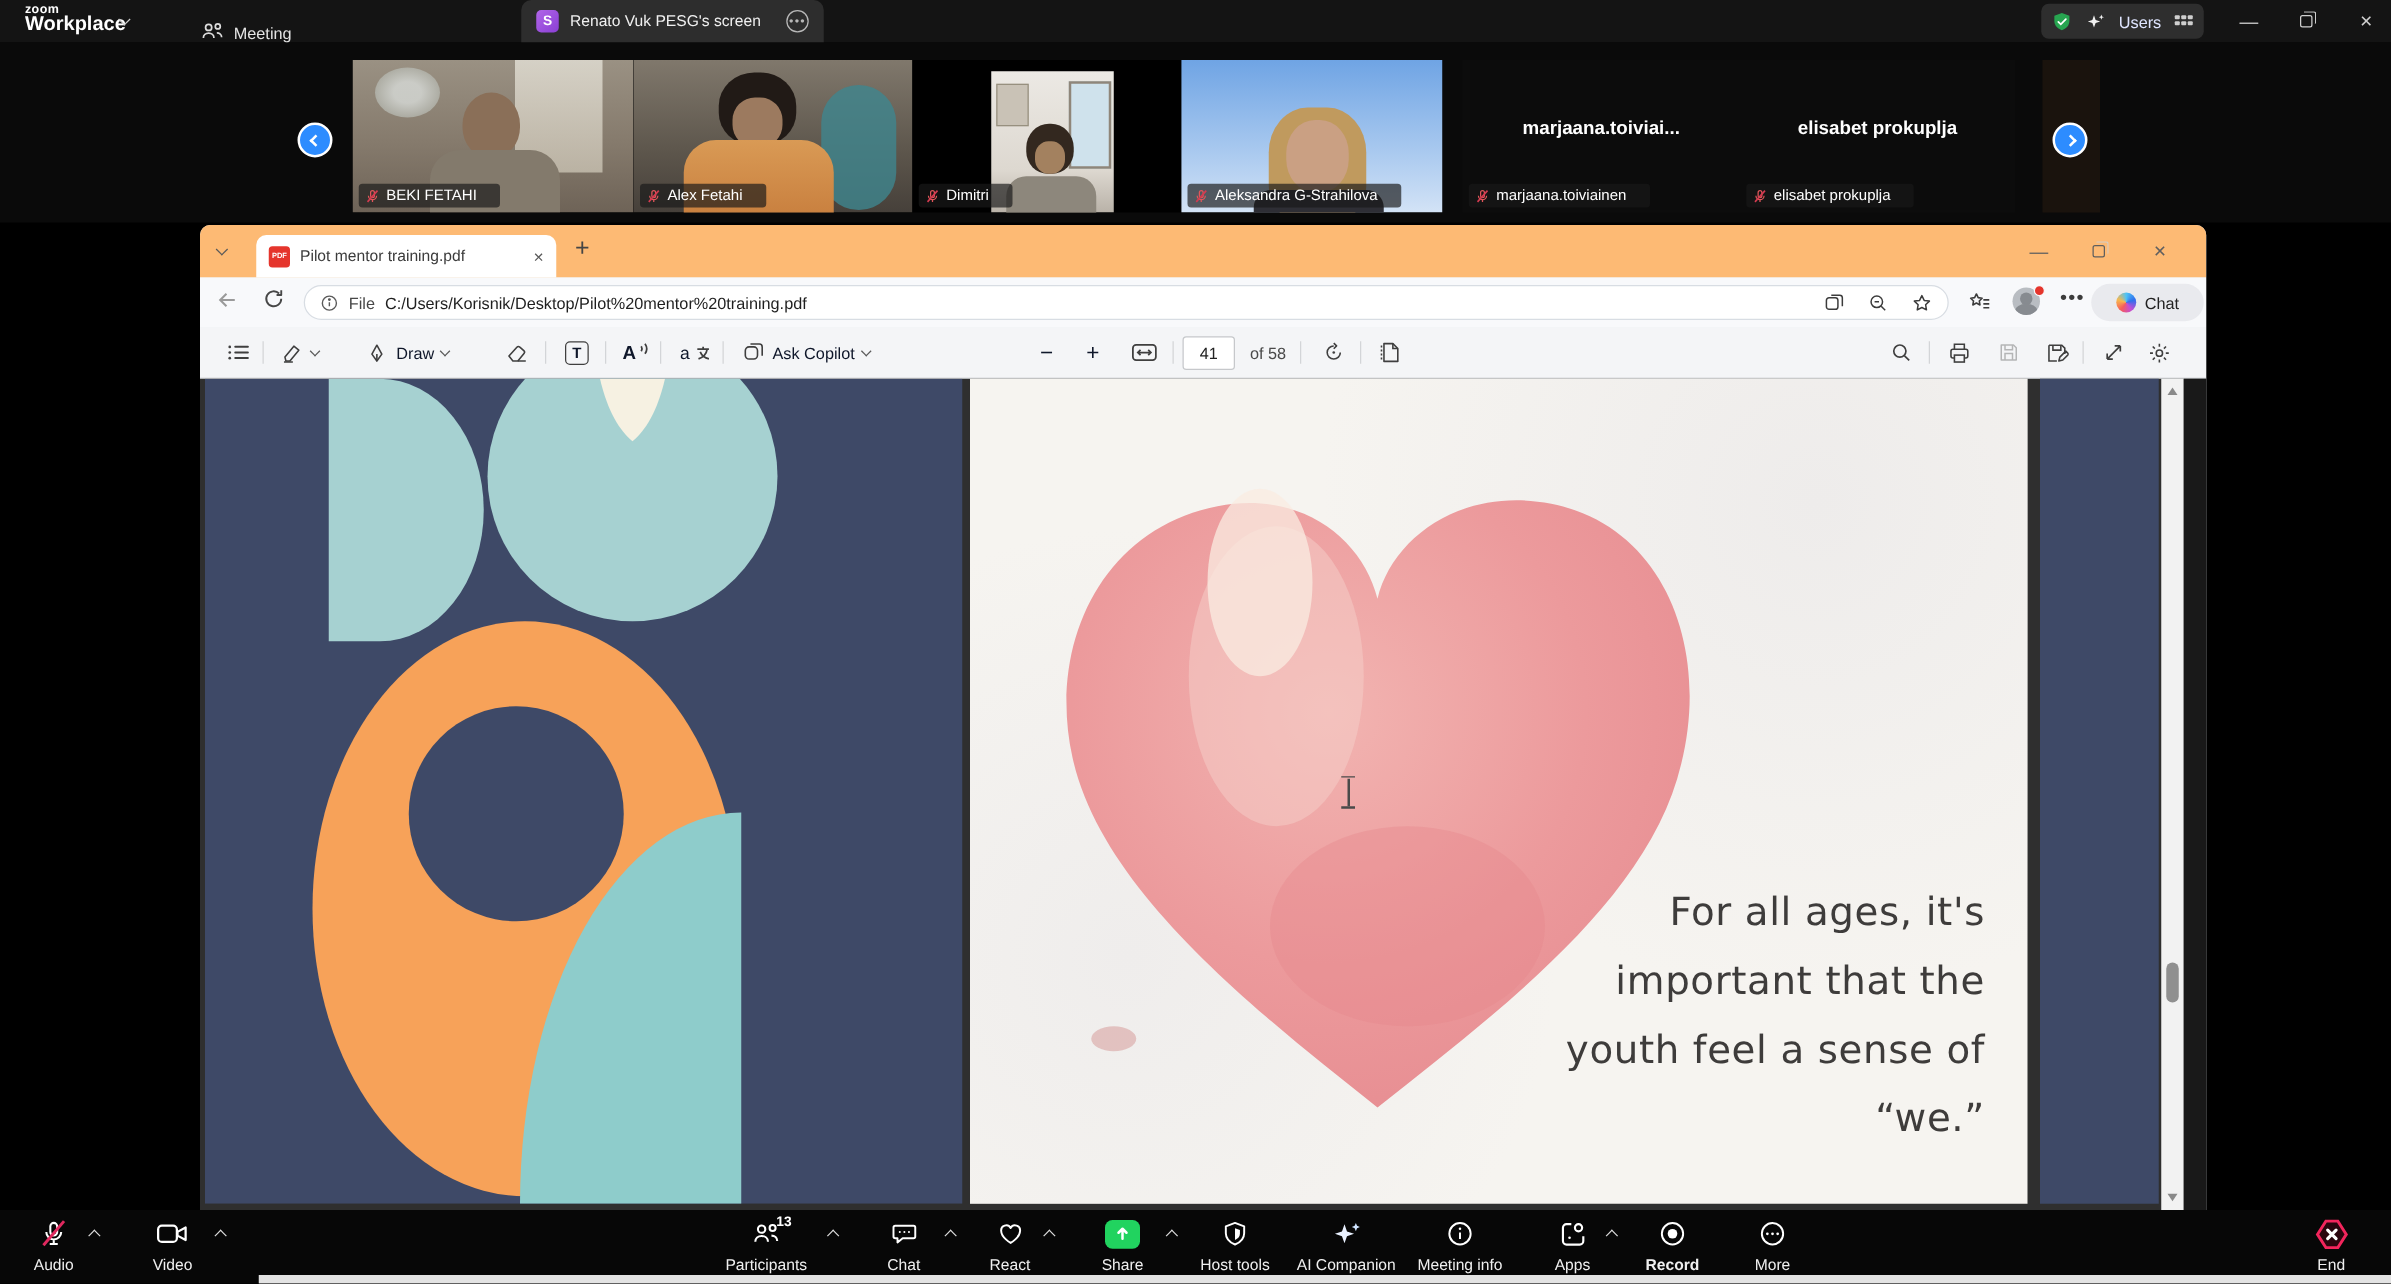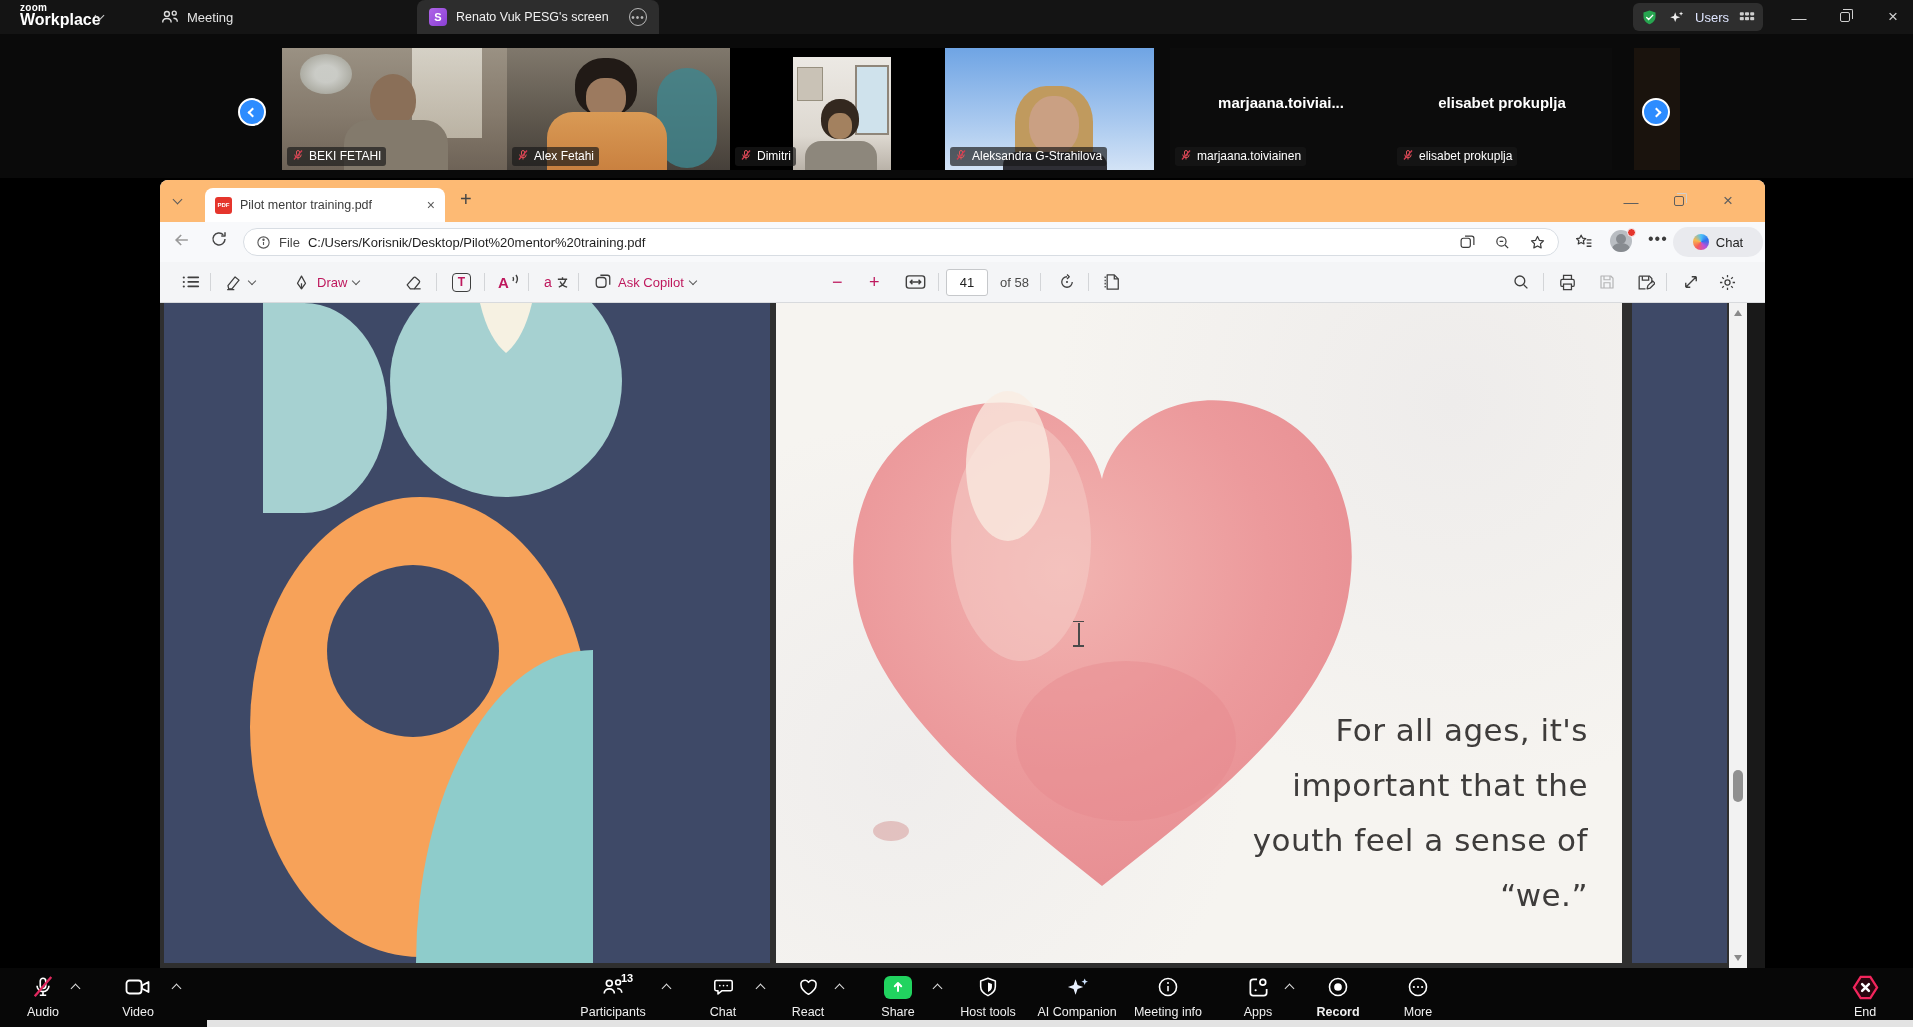--- a/index.html
+++ b/index.html
@@ -28,38 +28,38 @@
   .restore-box:before{content:"";position:absolute;left:2px;top:-4px;width:9px;height:9px;border:1.3px solid #cfcfcf;border-left:none;border-bottom:none;border-radius:0 2px 0 0;}
   
   .vstrip{left:0;top:34px;width:1913px;height:144px;background:#0a0a0a;}
   .navbtn{width:28px;height:28px;border-radius:50%;background:#2d8cff;border:2.5px solid #fff;
           display:flex;align-items:center;justify-content:center;cursor:pointer;}
   .navbtn .chev{border-color:#fff;width:7px;height:7px;border-width:2.2px;}
   .chev.left{transform:rotate(45deg);}
   .chev.right{transform:rotate(-135deg);}
   .tile{top:14px;height:122px;background:#000;overflow:hidden;}
   .vname{position:absolute;left:5px;bottom:4px;background:rgba(25,25,25,.68);border-radius:3px;
-         color:#fff;font-size:12px;padding:2px 5px 3px 5px;display:flex;align-items:flex-start;gap:5px;white-space:nowrap;margin-top:18px;}
+         color:#fff;font-size:12px;padding:2px 19px 3px 5px;display:flex;align-items:flex-end;gap:5px;white-space:nowrap;margin-top:18px;}
   .cname{position:absolute;left:0;top:46px;width:100%;text-align:center;color:#fff;font-weight:bold;font-size:15px;}
   
   .browser{left:160px;top:180px;width:1605px;height:788px;background:#eceef1;border-radius:8px 8px 0 0;overflow:hidden;}
   .tabstrip{left:0;top:0;width:100%;height:42px;background:#fdba74;}
   .btab{left:45px;top:8px;width:240px;height:34px;background:#fff;border-radius:8px 8px 0 0;
         display:flex;align-items:center;gap:8px;padding:0 10px;font-size:12.5px;color:#3b3b3b;}
   .pdfbadge{width:17px;height:17px;background:#e5352c;border-radius:3px;color:#fff;font-size:6px;font-weight:bold;
             display:flex;align-items:center;justify-content:center;}
   .addr{left:0;top:42px;width:100%;height:40px;background:#f8f9fb;}
   .urlpill{left:83px;top:6px;width:1316px;height:28px;background:#fff;border:1px solid #d8dde3;border-radius:14px;
            display:flex;align-items:center;gap:8px;padding:0 12px;font-size:13px;color:#222;}
   .ubtn{color:#474747;display:flex;align-items:center;justify-content:center;}
   .chatpill{left:1513px;top:5px;width:90px;height:30px;border-radius:15px;background:#e9eaee;
             display:flex;align-items:center;gap:7px;justify-content:center;font-size:13px;color:#222;}
   .cop-ico{width:16px;height:16px;border-radius:50%;background:conic-gradient(#4ec3f7,#2f6fed,#c24ed6,#f75b5b,#f7b84e,#4ec3f7);}
   .ptool{left:0;top:82px;width:100%;height:41px;background:#f4f5f7;border-bottom:1px solid #d8dadd;color:#3f3f3f;}
-  .ptool .t{position:absolute;top:0;height:40px;display:flex;align-items:center;gap:6px;font-size:13px;color:#be185d;}
+  .ptool .t{position:absolute;top:0;height:40px;display:flex;align-items:center;gap:6px;font-size:13px;color:#0f172a;}
   .sep{position:absolute;top:11px;width:1px;height:18px;background:#d3d5d8;}
   .pchev{display:inline-block;width:6px;height:6px;border-left:1.4px solid #5a5a5a;border-bottom:1.4px solid #5a5a5a;transform:rotate(-45deg);margin-top:-3px;}
   .pageinput{position:absolute;left:786px;top:7px;width:42px;height:27px;border:1px solid #c6c8cb;border-radius:3px;
              text-align:center;font-size:13px;color:#222;background:#fff;font-family:"Liberation Sans",sans-serif;}
   .pcontent{left:0;top:123px;width:100%;height:665px;background:#2f2f2f;}
   .page-left{left:4px;top:0;width:606px;height:660px;}
   .page-right{left:616px;top:0;width:846px;height:660px;background:#f6f4f0;
               background-image:radial-gradient(circle at 80% 15%,#eeeceb 0%,rgba(246,244,240,0) 45%),radial-gradient(circle at 15% 70%,#efedec 0%,rgba(246,244,240,0) 40%);}
   .quote{position:absolute;top:400px;right:34px;width:640px;text-align:right;font-size:31px;line-height:55px;
          color:#3e3c3b;font-weight:500;letter-spacing:.5px;font-family:"DejaVu Sans",sans-serif;}
@@ -85,21 +85,21 @@
 </head>
 <body>
 
 <div class="screen">
 
   <div class="abs topbar">
     <div class="abs logo-top">zoom</div>
     <div class="abs logo-bottom">Workplace</div>
     <span class="chev down abs" style="left:96px;top:12px;"></span>
 
-    <div class="abs top-item" style="left:160px;top:0;">
+    <div class="abs top-item" style="left:160px;top:0;align-items:flex-end;">
       <svg width="20" height="18" viewBox="0 0 26 22" fill="none" stroke="#dcdcdc" stroke-width="1.8">
           <circle cx="9" cy="7" r="3.2"></circle>
           <path d="M3.5 18c0-3 2.5-5 5.5-5s5.5 2 5.5 5"></path>
           <circle cx="18.5" cy="6" r="2.6"></circle>
           <path d="M17.5 12.6c2.8 0 5 1.9 5 4.6"></path>
         </svg>
       <span>Meeting</span>
     </div>
 
     <div class="abs share-tab">

